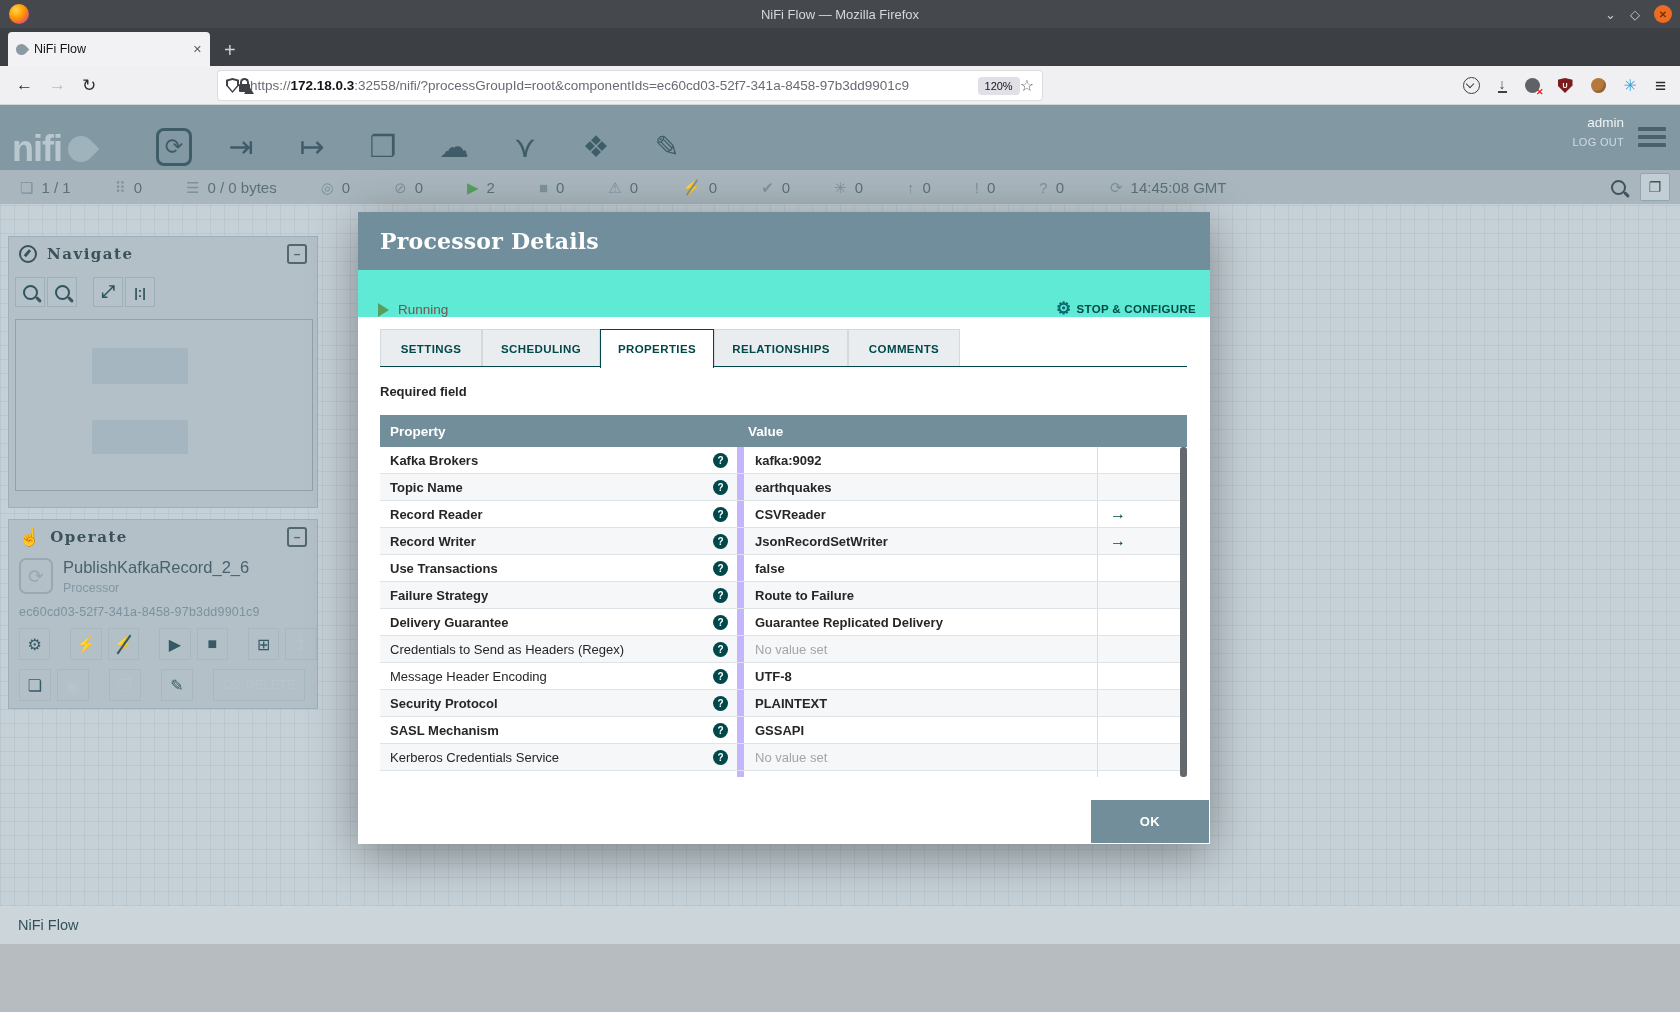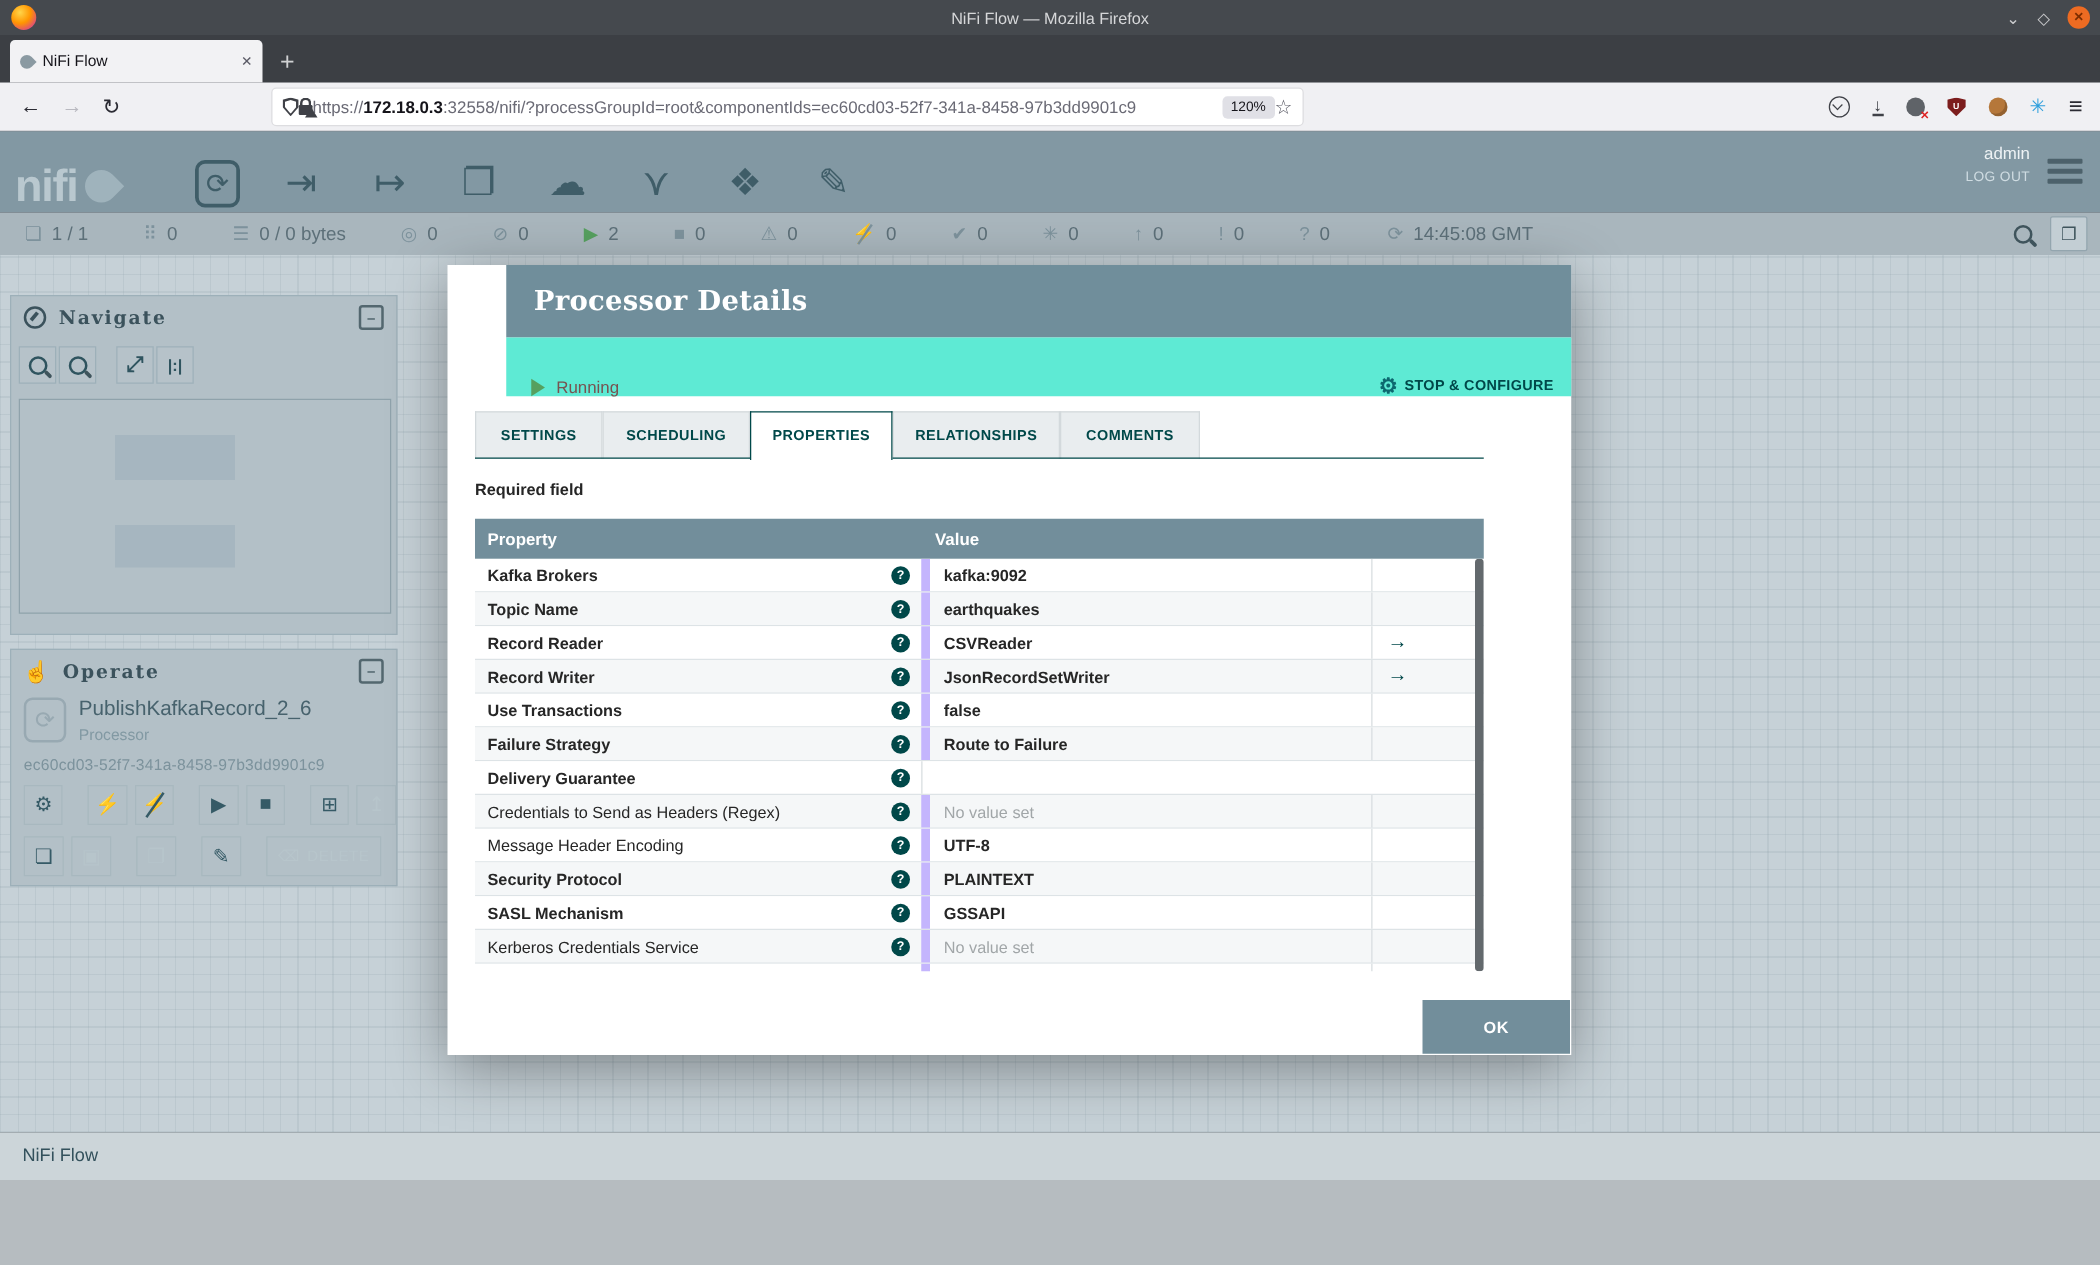--- a/index.html
+++ b/index.html
@@ -123,21 +123,21 @@
   .op-btn .slashed{position:relative;display:inline-block;}
   .slashed::after{content:"";position:absolute;left:45%;top:-2px;bottom:-2px;width:2px;background:currentColor;transform:rotate(35deg);}
   .gap{width:8px;}
   
   .crumb-bar{position:absolute;left:0;top:906px;width:100%;height:38px;background:#ccd5d9;
     display:flex;align-items:center;}
   .crumb{margin-left:18px;font-size:14.5px;color:#33515c;}
   .below{position:absolute;left:0;top:944px;width:100%;height:68px;background:#b6bcc0;}
   
   .dialog{position:absolute;left:358px;top:212px;width:852px;height:632px;background:#ffffff;
-    box-shadow:0 10px 45px rgba(0,0,0,0.38);padding-left:47px;}
+    box-shadow:0 10px 45px rgba(0,0,0,0.38);}
   .dlg-hdr{height:58px;background:#708e9b;display:flex;align-items:center;}
   .dlg-title{margin-left:22px;color:#ffffff;font-family:"DejaVu Serif","Liberation Serif",serif;
     font-weight:bold;font-size:22px;letter-spacing:0.2px;}
   .dlg-status{height:47px;background:#5eead4;display:flex;align-items:flex-end;padding:0 14px 0 20px;box-sizing:border-box;}
   .run-tri{width:0;height:0;border-top:7px solid transparent;border-bottom:7px solid transparent;
     border-left:11px solid #56a05f;margin-right:9px;}
   .run-label{font-size:13.5px;color:#775351;}
   .dlg-action{margin-left:auto;display:flex;align-items:center;gap:5px;color:#004849;
     font-size:11.5px;font-weight:bold;letter-spacing:0.3px;}
   .dlg-action .gear{color:#0d686f;font-size:17px;line-height:1;}
@@ -498,20 +498,23 @@
             <div class="vcell">
               <span class="pvalue">Route to Failure</span>
             </div>
             <div class="gcell"></div>
           </div>
           <div class="prow">
             <div class="pcell">
               <span class="plabel req">Delivery Guarantee</span>
               <span class="help-icon">?</span>
             </div>
+            <div class="vcell">
+              <span class="pvalue">Guarantee Replicated Delivery</span>
+            </div>
             <div class="gcell"></div>
           </div>
           <div class="prow alt">
             <div class="pcell">
               <span class="plabel">Credentials to Send as Headers (Regex)</span>
               <span class="help-icon">?</span>
             </div>
             <div class="vcell">
               <span class="pvalue muted">No value set</span>
             </div>

